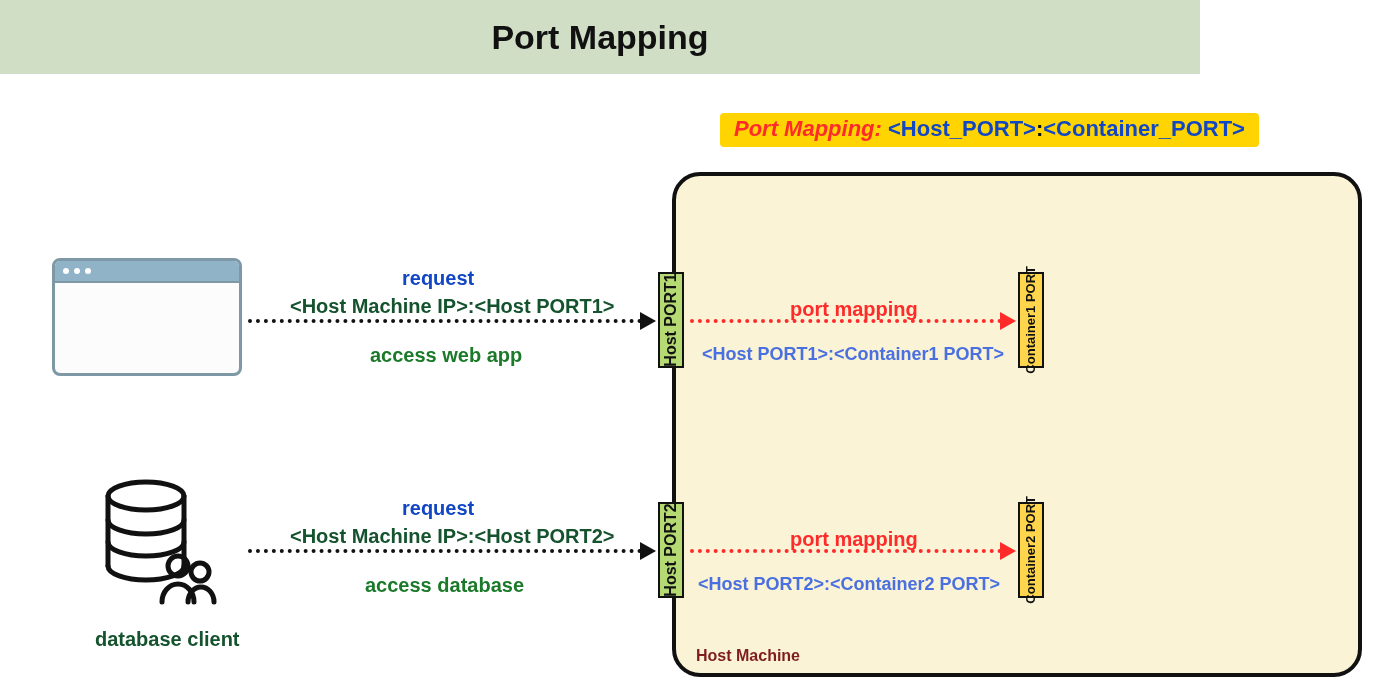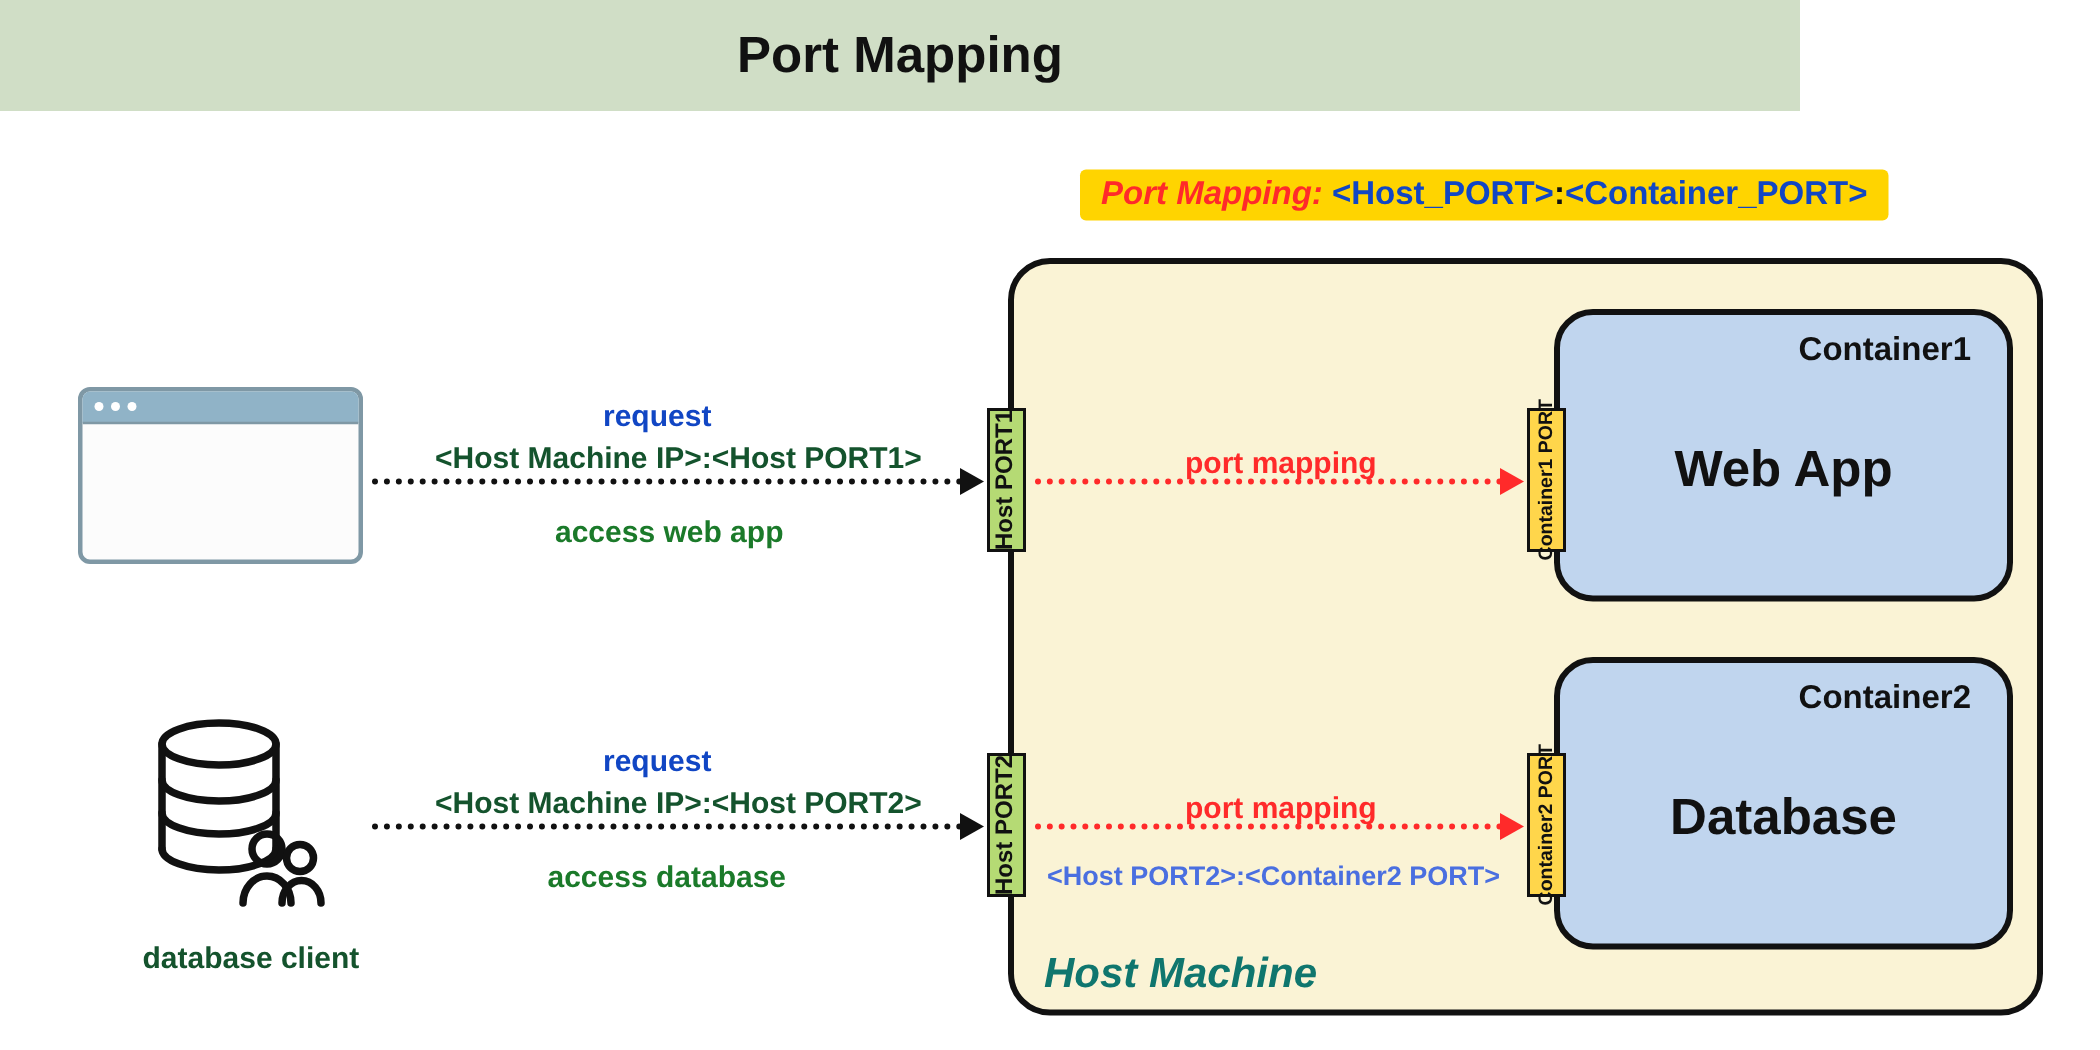--- a/index.html
+++ b/index.html
@@ -53,23 +53,22 @@
     width: 690px;
     height: 505px;
     background: #faf3d5;
     border: 4px solid #111;
     border-radius: 28px;
   }
   .host-label {
     position: absolute;
     left: 20px;
     bottom: 8px;
-    font-size: 28px;
-    color: #0f766e;
-    font-style: italic;
+    font-size: 16px;
+    color: #7f1d1d;
   }
 
   
   .container-box {
     position: absolute;
     left: 360px;
     width: 306px;
     height: 195px;
     background: #c0d5ee;
     border: 4px solid #111;
@@ -193,29 +192,21 @@
     <span>Port Mapping</span>
   </div>
 
   <div class="syntax-bar">
     <span class="red">Port Mapping: </span><span class="blue">&lt;Host_PORT&gt;</span><span class="black">:</span><span class="blue">&lt;Container_PORT&gt;</span>
   </div>
 
   <div class="host-box">
     <div class="host-label">Host Machine</div>
 
-    <div class="container-box c1">
-      <div class="ctr-label">Container1</div>
-      <div class="ctr-main">Web App</div>
-    </div>
-
-    <div class="container-box c2">
-      <div class="ctr-label">Container2</div>
-      <div class="ctr-main">Database</div>
-    </div>
+
   </div>
 
   <div class="porttab host" style="left:658px; top:272px;">
     <span>Host PORT1</span>
   </div>
   <div class="porttab host" style="left:658px; top:502px;">
     <span>Host PORT2</span>
   </div>
 
   <div class="porttab ctr" style="left:1018px; top:272px;">
@@ -258,20 +249,21 @@
   </div>
   <div class="lbl blue" style="left:402px; top:255px;">request</div>
   <div class="lbl black" style="left:290px; top:283px;">&lt;Host Machine IP&gt;:&lt;Host PORT1&gt;</div>
   <div class="lbl green" style="left:370px; top:332px;">access web app</div>
 
   <div class="arrow red" style="left:690px; top:321px; width:326px;">
     <div class="line"></div>
       <div class="head"></div>
   </div>
   <div class="lbl red" style="left:790px; top:286px;">port mapping</div>
+  <div class="lbl royal" style="left:702px; top:332px;">&lt;Host PORT1&gt;:&lt;Container1 PORT&gt;</div>
 
   <div class="arrow black" style="left:248px; top:551px; width:408px;">
     <div class="line"></div>
       <div class="head"></div>
   </div>
   <div class="lbl blue" style="left:402px; top:485px;">request</div>
   <div class="lbl black" style="left:290px; top:513px;">&lt;Host Machine IP&gt;:&lt;Host PORT2&gt;</div>
   <div class="lbl green" style="left:365px; top:562px;">access database</div>
 
   <div class="arrow red" style="left:690px; top:551px; width:326px;">

